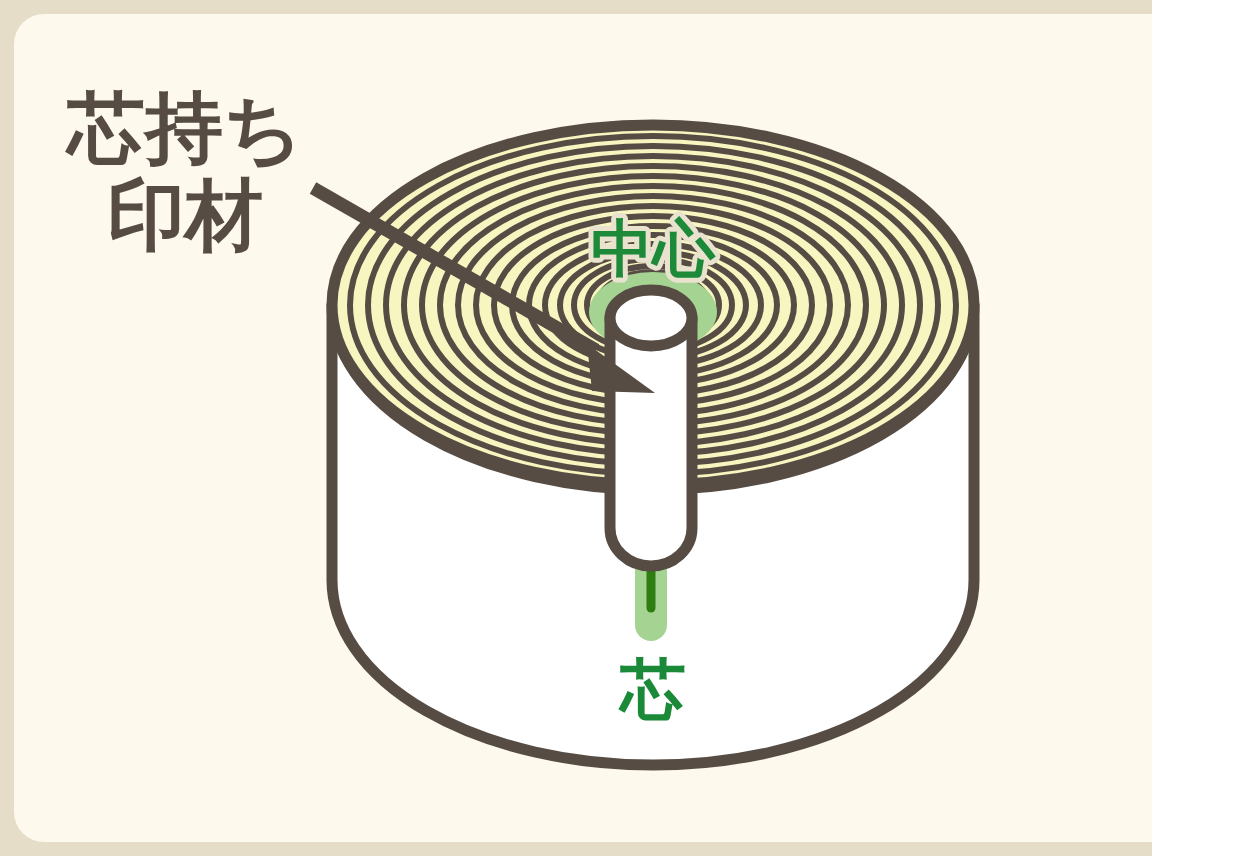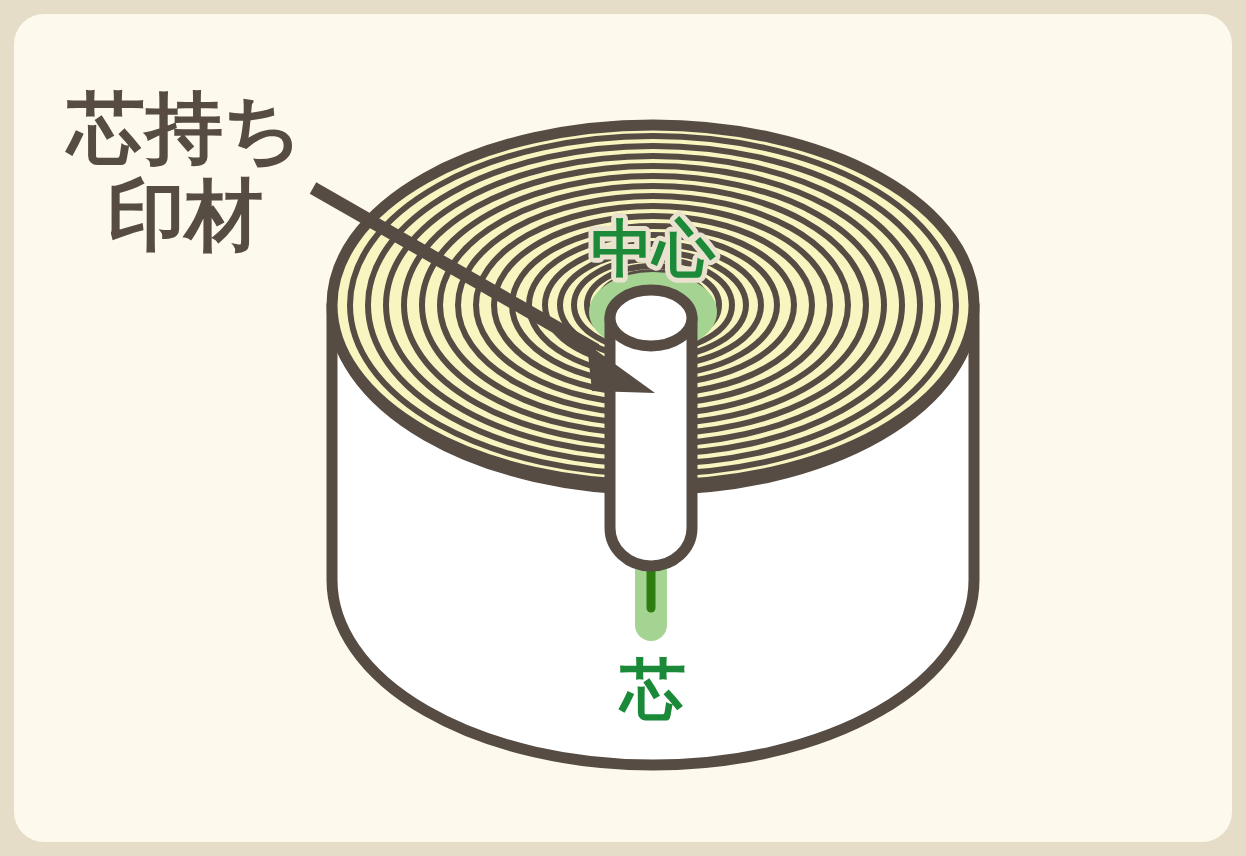--- a/index.html
+++ b/index.html
@@ -6,21 +6,21 @@
   html, body {
     margin: 0;
     padding: 0;
     background: #ffffff;
   }
   body {
     font-family: "DejaVu Sans", "Liberation Sans", sans-serif;
   }
   #stage {
     position: relative;
-    width: 1246px;
+    width: 1152px;
     height: 856px;
     overflow: hidden;
     background: #e5ddc7;
   }
   svg#figure {
     position: absolute;
     left: 0;
     top: 0;
     display: block;
   }

